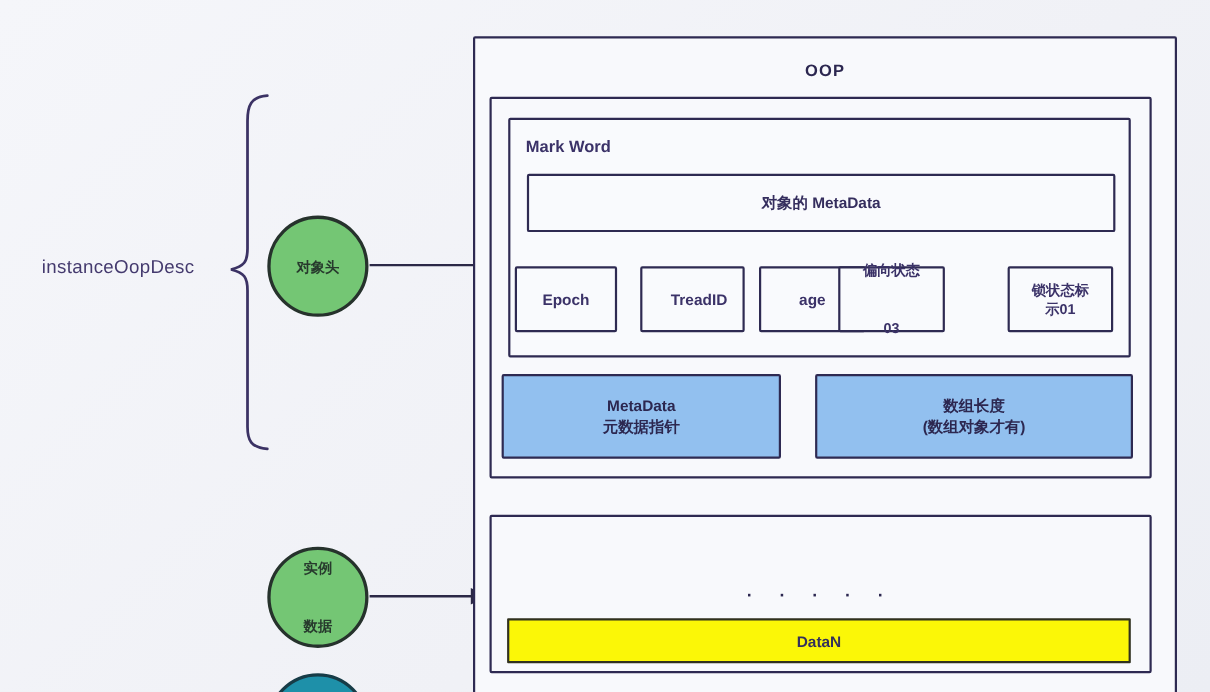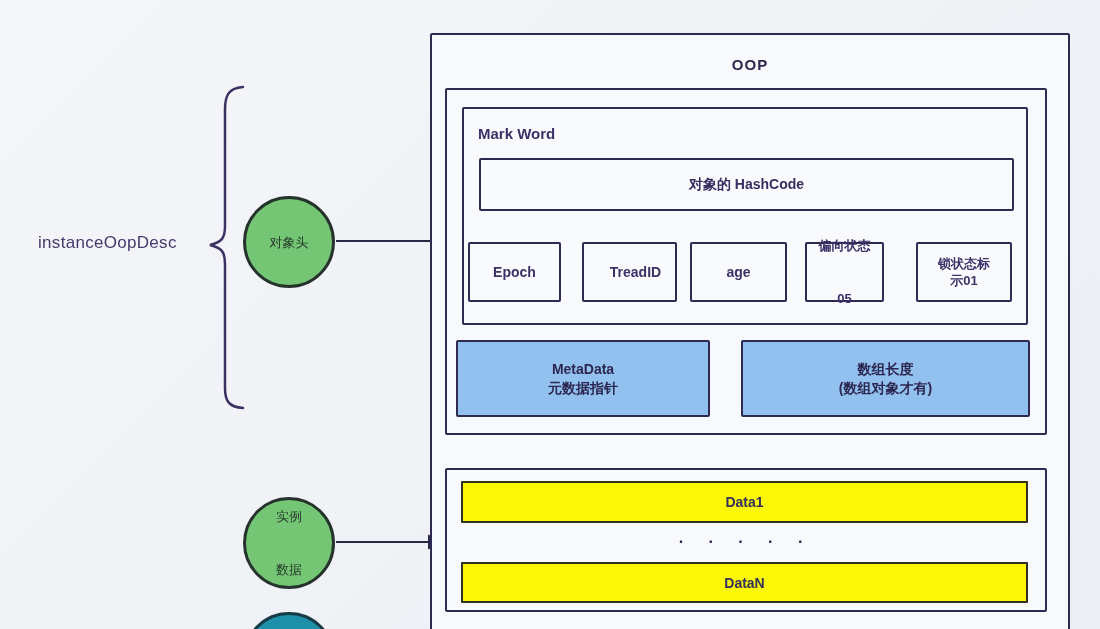--- a/index.html
+++ b/index.html
@@ -39,21 +39,21 @@
   }
   .circle {
     position: absolute;
     width: 92px; height: 92px;
     border-radius: 50%;
     border: 3px solid #26322c;
     box-sizing: border-box;
     display: flex; flex-direction: column;
     align-items: center; justify-content: center;
     text-align: center;
-    font-size: 13px; font-weight: 400;
+    font-size: 13px; font-weight: 700;
     color: #273a2d; line-height: 17px;
   }
   #circle-object-header { left: 243px; top: 196px; background: #74c674; }
   #circle-instance-data { left: 243px; top: 497px; background: #74c674; gap: 36px; }
   #circle-partial {
     left: 243px; top: 612px; background: #1e90a9;
     border-color: #173c47;
   }
   
   #oop-box   { left: 430px; top: 33px;  width: 640px; height: 640px; }
@@ -77,21 +77,21 @@
     background: #f9fafd; box-sizing: border-box;
     display: flex; flex-direction: column;
     align-items: center; justify-content: center;
     text-align: center;
     font-size: 13px; font-weight: 600; line-height: 17px;
     color: #3b3268;
   }
   #field-epoch   { left: 468px; width: 93px; font-size: 14px; }
   #field-treadid { left: 582px; width: 95px; font-size: 14px; padding-left: 12px; }
   #field-age     { left: 690px; width: 97px; font-size: 14px; }
-  #field-bias    { left: 805px; width: 79px; gap: 36px; }
+  #field-bias    { left: 762px; width: 97px; gap: 36px; }
   #field-lock    { left: 916px; width: 96px; }
   .blue-box {
     position: absolute;
     top: 340px; height: 77px;
     background: #92c0ef;
     border: 2px solid #2e2a52; border-radius: 2px;
     box-sizing: border-box;
     display: flex; flex-direction: column;
     align-items: center; justify-content: center;
     text-align: center;
@@ -140,54 +140,51 @@
 
   <div id="oop-box" class="panel"></div>
   <div id="oop-title" class="abs">OOP</div>
 
   <div id="header-section" class="panel"></div>
 
   <div id="markword-box" class="panel"></div>
   <div id="markword-label" class="abs label-text">Mark Word</div>
 
   <div id="hashcode-box" class="panel">
-    <span>对象的 HashCode</span>
+    <span>对象的 MetaData</span>
   </div>
 
   <div id="field-epoch" class="field-box">
     <span>Epoch</span>
   </div>
   <div id="field-treadid" class="field-box">
     <span>TreadID</span>
   </div>
   <div id="field-age" class="field-box">
     <span>age</span>
   </div>
   <div id="field-bias" class="field-box">
     <span>偏向状态</span>
-    <span>05</span>
+    <span>03</span>
   </div>
   <div id="field-lock" class="field-box">
     <span>锁状态标</span>
     <span>示01</span>
   </div>
 
   <div id="array-length-box" class="blue-box">
     <span>数组长度</span>
     <span>(数组对象才有)</span>
   </div>
   <div id="metadata-box" class="blue-box">
     <span>MetaData</span>
     <span>元数据指针</span>
   </div>
 
   <div id="data-section" class="panel"></div>
-  <div id="data1-box" class="yellow-box">
-    <span>Data1</span>
-  </div>
   <div id="dots" class="abs">· · · · ·</div>
   <div id="dataN-box" class="yellow-box">
     <span>DataN</span>
   </div>
 
   <div id="circle-object-header" class="circle">
     <span>对象头</span>
   </div>
   <div id="circle-instance-data" class="circle">
     <span>实例</span>

